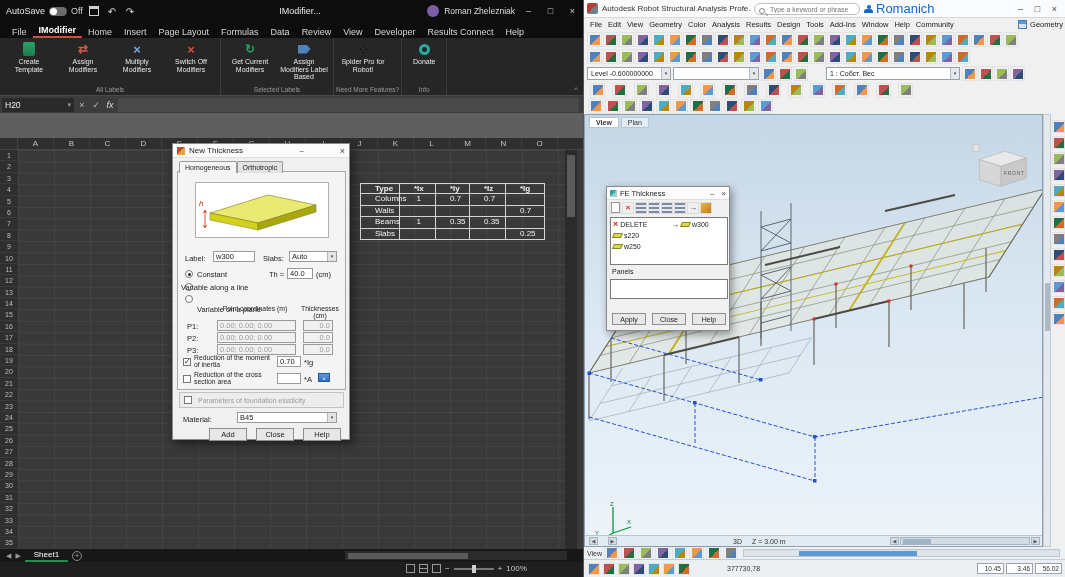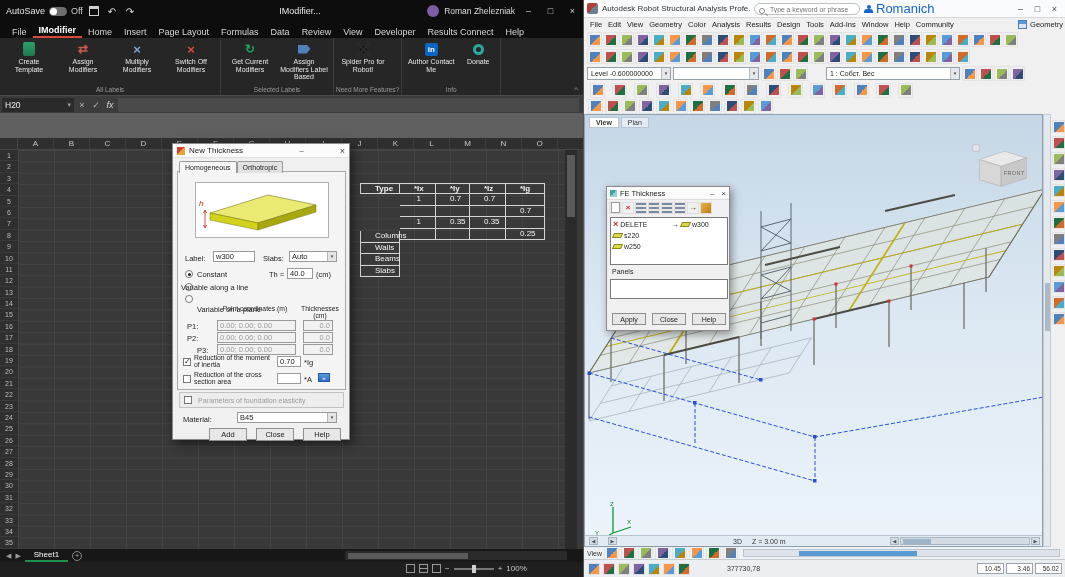--- a/index.html
+++ b/index.html
@@ -56,21 +56,21 @@
   #row-headers{position:absolute;left:0;top:0;width:18px;height:399px;background:#2f2f2f;}
   .rowh{height:11.4px;font-size:7px;color:#bdbdbd;text-align:center;line-height:11.4px;border-bottom:1px solid #3a3a3a;}
   .cells{position:absolute;left:18px;top:0;width:547px;height:399px;background-color:#393939;background-image:linear-gradient(to right,#444 1px,transparent 1px),linear-gradient(to bottom,#444 1px,transparent 1px);background-size:36px 11.4px;}
   .vscroll{position:absolute;left:565px;top:0;width:12px;height:399px;background:#2b2b2b;}
   .vscroll .thumb{position:absolute;left:2px;top:5px;width:8px;height:62px;background:#5a5a5a;}
   #xl-table{position:absolute;left:360px;top:183px;z-index:3;font-size:8px;color:#f2f2f2;}
   .trow{display:flex;height:11.4px;}
   .tcell{border-right:1px solid #d5d5d5;border-bottom:1px solid #d5d5d5;height:11.4px;line-height:10.4px;text-align:right;padding:0 14px;}
   .trow .tcell:first-child{border-left:1px solid #d5d5d5;}
   .thead .tcell{border-top:1px solid #d5d5d5;text-align:center;font-weight:bold;}
-  .tcell.first{text-align:center;margin-top:37px;}
+  .tcell.first{text-align:center;}
   .xl-sheetbar{position:absolute;left:0;top:549px;width:583px;height:13px;background:#171717;display:flex;align-items:center;color:#bbb;font-size:8px;gap:4px;padding-left:6px;}
   .sh-arrow{font-size:7px;color:#9a9a9a;}
   .sheettab{color:#fff;font-size:8px;padding:0 9px;border-bottom:2px solid #1e8f4e;height:13px;line-height:12px;}
   .addsheet{width:10px;height:10px;border:1px solid #8a8a8a;border-radius:50%;font-size:8px;line-height:8px;text-align:center;color:#aaa;}
   .hscroll{position:absolute;left:345px;top:2px;width:222px;height:9px;background:#2b2b2b;}
   .hscroll .thumb{position:absolute;left:3px;top:1.5px;width:120px;height:6px;background:#5a5a5a;}
   .xl-status{position:absolute;left:0;top:562px;width:583px;height:15px;background:#1f1f1f;}
   .zoomcluster{position:absolute;left:406px;top:2px;display:flex;align-items:center;gap:4px;color:#c8c8c8;font-size:8px;}
   .sb-ico{width:9px;height:9px;border:1px solid #9a9a9a;}
   .sb-ico.b{background:linear-gradient(to bottom,transparent 45%,#9a9a9a 45% 55%,transparent 55%);}
@@ -282,26 +282,20 @@
                 </span>
                 <span class="rlabel">Spider Pro for Robot!</span>
               </div>
             </div>
             <div class="rgroup-label">Need More Features?</div>
           </div>
           <div class="rgroup">
             <div class="rbuttons">
               <div class="rbtn">
                 <span class="ricon">
-                  <span class="ic-in">in</span>
-                </span>
-                <span class="rlabel">Author Contact Me</span>
-              </div>
-              <div class="rbtn">
-                <span class="ricon">
                   <span class="ic-donate"></span>
                 </span>
                 <span class="rlabel">Donate</span>
               </div>
             </div>
             <div class="rgroup-label">Info</div>
           </div>
         </div>
       <span class="collapse">^</span>
     </div>
@@ -475,21 +469,21 @@
     <span class="dt-text" style="left:24px;top:161px">Variable on a plane</span>
     <span class="dt-text wrap" style="left:40px;top:161px;width:84px">Point coordinates (m)</span>
     <span class="dt-text wrap" style="left:126px;top:161px;width:42px">Thicknesses (cm)</span>
     <div id="dt-points">
         <span class="dt-text" style="left: 14px; top: 178px;">P1:</span>
         <div class="dt-input disabled" style="left: 44px; top: 176px; width: 79px;">0.00; 0.00; 0.00</div>
         <div class="dt-input disabled" style="left: 130px; top: 176px; width: 30px; text-align: right;">0.0</div>
         <span class="dt-text" style="left: 14px; top: 190px;">P2:</span>
         <div class="dt-input disabled" style="left: 44px; top: 188px; width: 79px;">0.00; 0.00; 0.00</div>
         <div class="dt-input disabled" style="left: 130px; top: 188px; width: 30px; text-align: right;">0.0</div>
-        <span class="dt-text" style="left: 24px; top: 202px;">P3:</span>
+        <span class="dt-text" style="left: 14px; top: 202px;">P3:</span>
         <div class="dt-input disabled" style="left: 44px; top: 200px; width: 79px;">0.00; 0.00; 0.00</div>
         <div class="dt-input disabled" style="left: 130px; top: 200px; width: 30px; text-align: right;">0.0</div>
       </div>
     <span class="dt-check checked" style="left:10px;top:214px"></span>
     <span class="dt-text wrap" style="left:21px;top:210px;width:78px;text-align:left">Reduction of the moment of inertia</span>
     <div class="dt-input" style="left:104px;top:212px;width:24px">0.70</div>
     <span class="dt-text" style="left:131px;top:214px">*Ig</span>
     <span class="dt-check" style="left:10px;top:231px"></span>
     <span class="dt-text wrap" style="left:21px;top:227px;width:78px;text-align:left">Reduction of the cross section area</span>
     <div class="dt-input" style="left:104px;top:229px;width:24px"></div>

